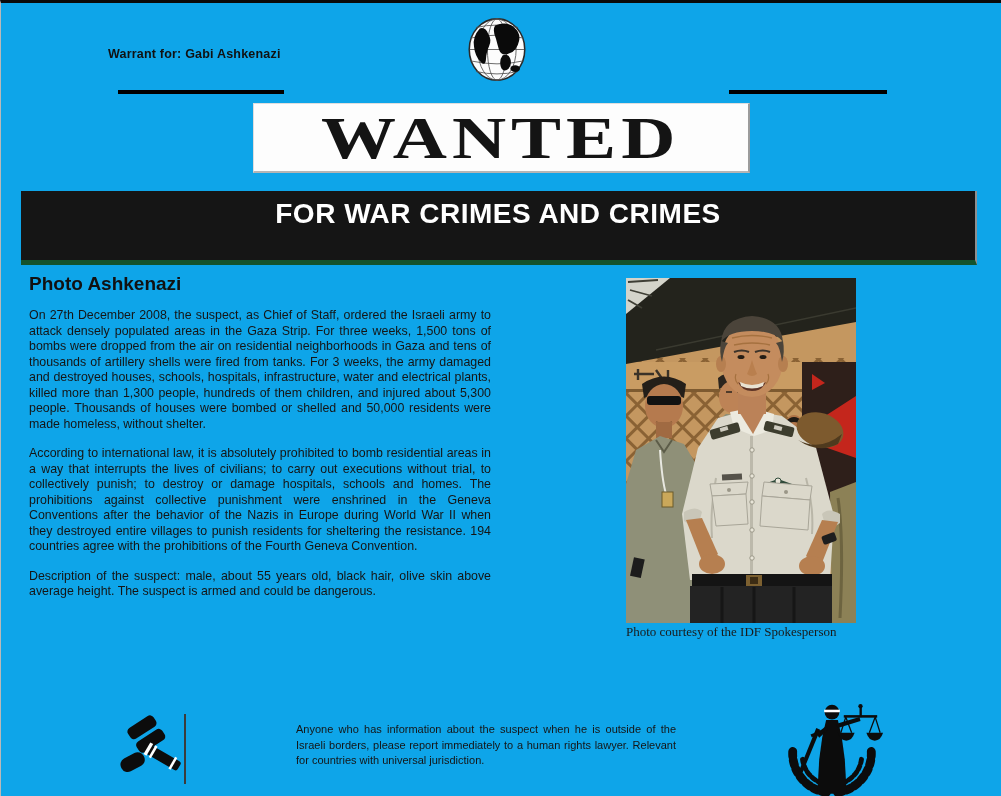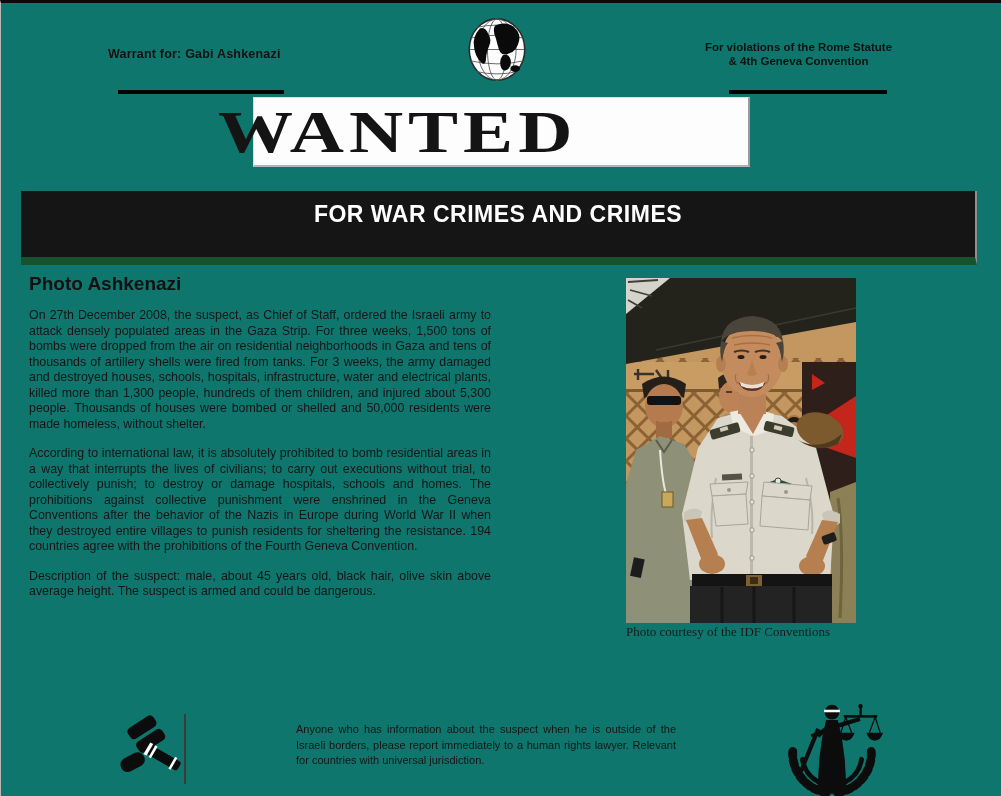--- a/index.html
+++ b/index.html
@@ -1,48 +1,48 @@
 <!DOCTYPE html>
 <html><head>
 <meta charset="utf-8">
 <style>
   html,body { margin:0; padding:0; background:#e8e8e8; }
   .page {
     position:relative; width:1001px; height:796px; margin:0 auto;
-    background:#0f766e; overflow:hidden; box-sizing:border-box;
+    background:#0ea5e9; overflow:hidden; box-sizing:border-box;
     border-top:3px solid #0a0a0a; border-left:1px solid #b9b9b9;
     font-family:"Liberation Sans", sans-serif; color:#111;
   }
   .warrant {
     position:absolute; left:107px; top:44px;
     font-size:12.5px; font-weight:bold; letter-spacing:0.2px;
   }
   .globe { position:absolute; left:458px; top:13px; width:76px; height:67px; }
   .violations {
     position:absolute; left:690px; top:37px; width:215px;
     font-size:11.5px; font-weight:bold; text-align:center; line-height:14px;
   }
   .bar { position:absolute; top:87px; height:4px; background:#000; }
   .bar-left { left:117px; width:166px; }
   .bar-right { left:728px; width:158px; }
   .wanted-box {
-    position:absolute; left:252px; top:94px; width:494px; height:67px;
-    background:#fdfdfd; display:flex; align-items:center; justify-content:flex-start;
+    position:absolute; left:252px; top:100px; width:494px; height:67px;
+    background:#fdfdfd; display:flex; align-items:center; justify-content:center;
     border:1px solid #dedede; border-right:2px solid #9c9c9c; border-bottom:2px solid #b5b5b5;
   }
   .wanted-text {
     font-family:"Liberation Serif", serif; font-weight:bold;
     font-size:60px; letter-spacing:4px; color:#141414;
     transform:scaleX(1.25); white-space:nowrap; line-height:1;
   }
   .banner {
     position:absolute; left:20px; top:188px; width:956px; height:74px;
     background:#151515; box-sizing:border-box; padding-top:6px;
-    border-right:2px solid #8e8e8e; border-bottom:8px solid #14532d;
-    color:#fff; text-align:center; font-weight:bold; font-size:23px;
+    border-right:2px solid #8e8e8e; border-bottom:5px solid #14532d;
+    color:#fff; text-align:center; font-weight:bold; font-size:28px;
     line-height:34px; letter-spacing:0.5px;
   }
   .content { position:absolute; left:28px; top:270px; width:462px; }
   .suspect-name { font-size:19px; font-weight:bold; margin:0 0 13px 0; }
   .content p {
     font-size:12.4px; line-height:15.5px; text-align:justify;
     margin:8px 0 14px 0; color:#151515;
   }
   .photo {
     position:absolute; left:625px; top:275px; width:230px; height:345px;
@@ -78,41 +78,37 @@
       <path d="M16,58 Q38,63 60,58" stroke="#555" stroke-width="0.9" fill="none"></path>
       <ellipse cx="38" cy="35" rx="10" ry="32" fill="none" stroke="#555" stroke-width="0.9"></ellipse>
       <ellipse cx="38" cy="35" rx="20" ry="32" fill="none" stroke="#555" stroke-width="0.9"></ellipse>
       <path d="M20,13 q-8,9 -6,19 q1,10 7,16 q5,5 5.5,-3 q0.5,-8 3,-13 q3.5,-7 -0.5,-13 q-3,-8 -9,-6 Z" fill="#0a0a0a"></path>
       <path d="M36,10 q12,-5 20,2 q7,6 5,14 q-2,10 -10,13 q-8,4 -11,-4 q-2,-7 -3,-11 q-4,-9 -1,-14 Z" fill="#0a0a0a"></path>
       <path d="M44,41 q6,-2 8,4 q2,7 -3,11 q-5,3 -7,-3 q-2,-7 2,-12 Z" fill="#0a0a0a"></path>
       <ellipse cx="57" cy="55" rx="5" ry="3.5" fill="#0a0a0a"></ellipse>
     </svg>
   </div>
 
-  <div class="violations">
-    <div>For violations of the Rome Statute</div>
-    <div>&amp; 4th Geneva Convention</div>
-  </div>
 
   <div class="bar bar-left"></div>
   <div class="bar bar-right"></div>
 
   <div class="wanted-box">
     <div class="wanted-text">WANTED</div>
   </div>
 
   <div class="banner">
     <div>FOR WAR CRIMES AND CRIMES</div>
   </div>
 
   <div class="content">
     <h1 class="suspect-name">Photo Ashkenazi</h1>
     <p>On 27th December 2008, the suspect, as Chief of Staff, ordered the Israeli army to attack densely populated areas in the Gaza Strip. For three weeks, 1,500 tons of bombs were dropped from the air on residential neighborhoods in Gaza and tens of thousands of artillery shells were fired from tanks. For 3 weeks, the army damaged and destroyed houses, schools, hospitals, infrastructure, water and electrical plants, killed more than 1,300 people, hundreds of them children, and injured about 5,300 people. Thousands of houses were bombed or shelled and 50,000 residents were made homeless, without shelter.</p>
     <p>According to international law, it is absolutely prohibited to bomb residential areas in a way that interrupts the lives of civilians; to carry out executions without trial, to collectively punish; to destroy or damage hospitals, schools and homes. The prohibitions against collective punishment were enshrined in the Geneva Conventions after the behavior of the Nazis in Europe during World War II when they destroyed entire villages to punish residents for sheltering the resistance. 194 countries agree with the prohibitions of the Fourth Geneva Convention.</p>
-    <p>Description of the suspect: male, about 45 years old, black hair, olive skin above average height. The suspect is armed and could be dangerous.</p>
+    <p>Description of the suspect: male, about 55 years old, black hair, olive skin above average height. The suspect is armed and could be dangerous.</p>
   </div>
 
   <div class="photo">
     <svg width="230" height="345" viewBox="0 0 230 345">
       <defs>
         <pattern id="lattice" width="16" height="16" patternUnits="userSpaceOnUse" patternTransform="rotate(45)">
           <rect width="16" height="16" fill="#c49760"></rect>
           <rect width="16" height="3" fill="#8a6234"></rect>
           <rect width="3" height="16" fill="#8a6234"></rect>
         </pattern>
@@ -208,21 +204,21 @@
       <ellipse cx="86" cy="286" rx="13" ry="10" fill="#b67f50"></ellipse>
       <ellipse cx="186" cy="288" rx="13" ry="10" fill="#b67f50"></ellipse>
       <rect x="196" y="256" width="14" height="9" rx="2" fill="#1e1e1e" transform="rotate(-20 203 260)"></rect>
       <rect x="66" y="296" width="140" height="13" fill="#141414"></rect>
       <rect x="120" y="297" width="16" height="11" fill="#7c6030"></rect>
       <rect x="124" y="299" width="8" height="7" fill="#3c2c14"></rect>
       <rect x="64" y="308" width="142" height="37" fill="#232323"></rect>
       <path d="M96,309 v36 M128,309 v36 M168,309 v36" stroke="#161616" stroke-width="3" fill="none"></path>
     </svg>
   </div>
-  <div class="caption">Photo courtesy of the IDF Conventions</div>
+  <div class="caption">Photo courtesy of the IDF Spokesperson</div>
 
   <div class="gavel">
     <svg width="76" height="80" viewBox="0 0 90 85">
       <g transform="rotate(-33 40 28)">
         <rect x="22" y="10" width="36" height="15" rx="5" fill="#0c0c0c"></rect>
         <rect x="22" y="29" width="36" height="15" rx="5" fill="#0c0c0c"></rect>
       </g>
       <rect x="8" y="52" width="30" height="17" rx="8" transform="rotate(-28 23 60)" fill="#0c0c0c"></rect>
       <g transform="rotate(30 54 52)">
         <rect x="30" y="46" width="52" height="12" rx="3" fill="#0c0c0c"></rect>

